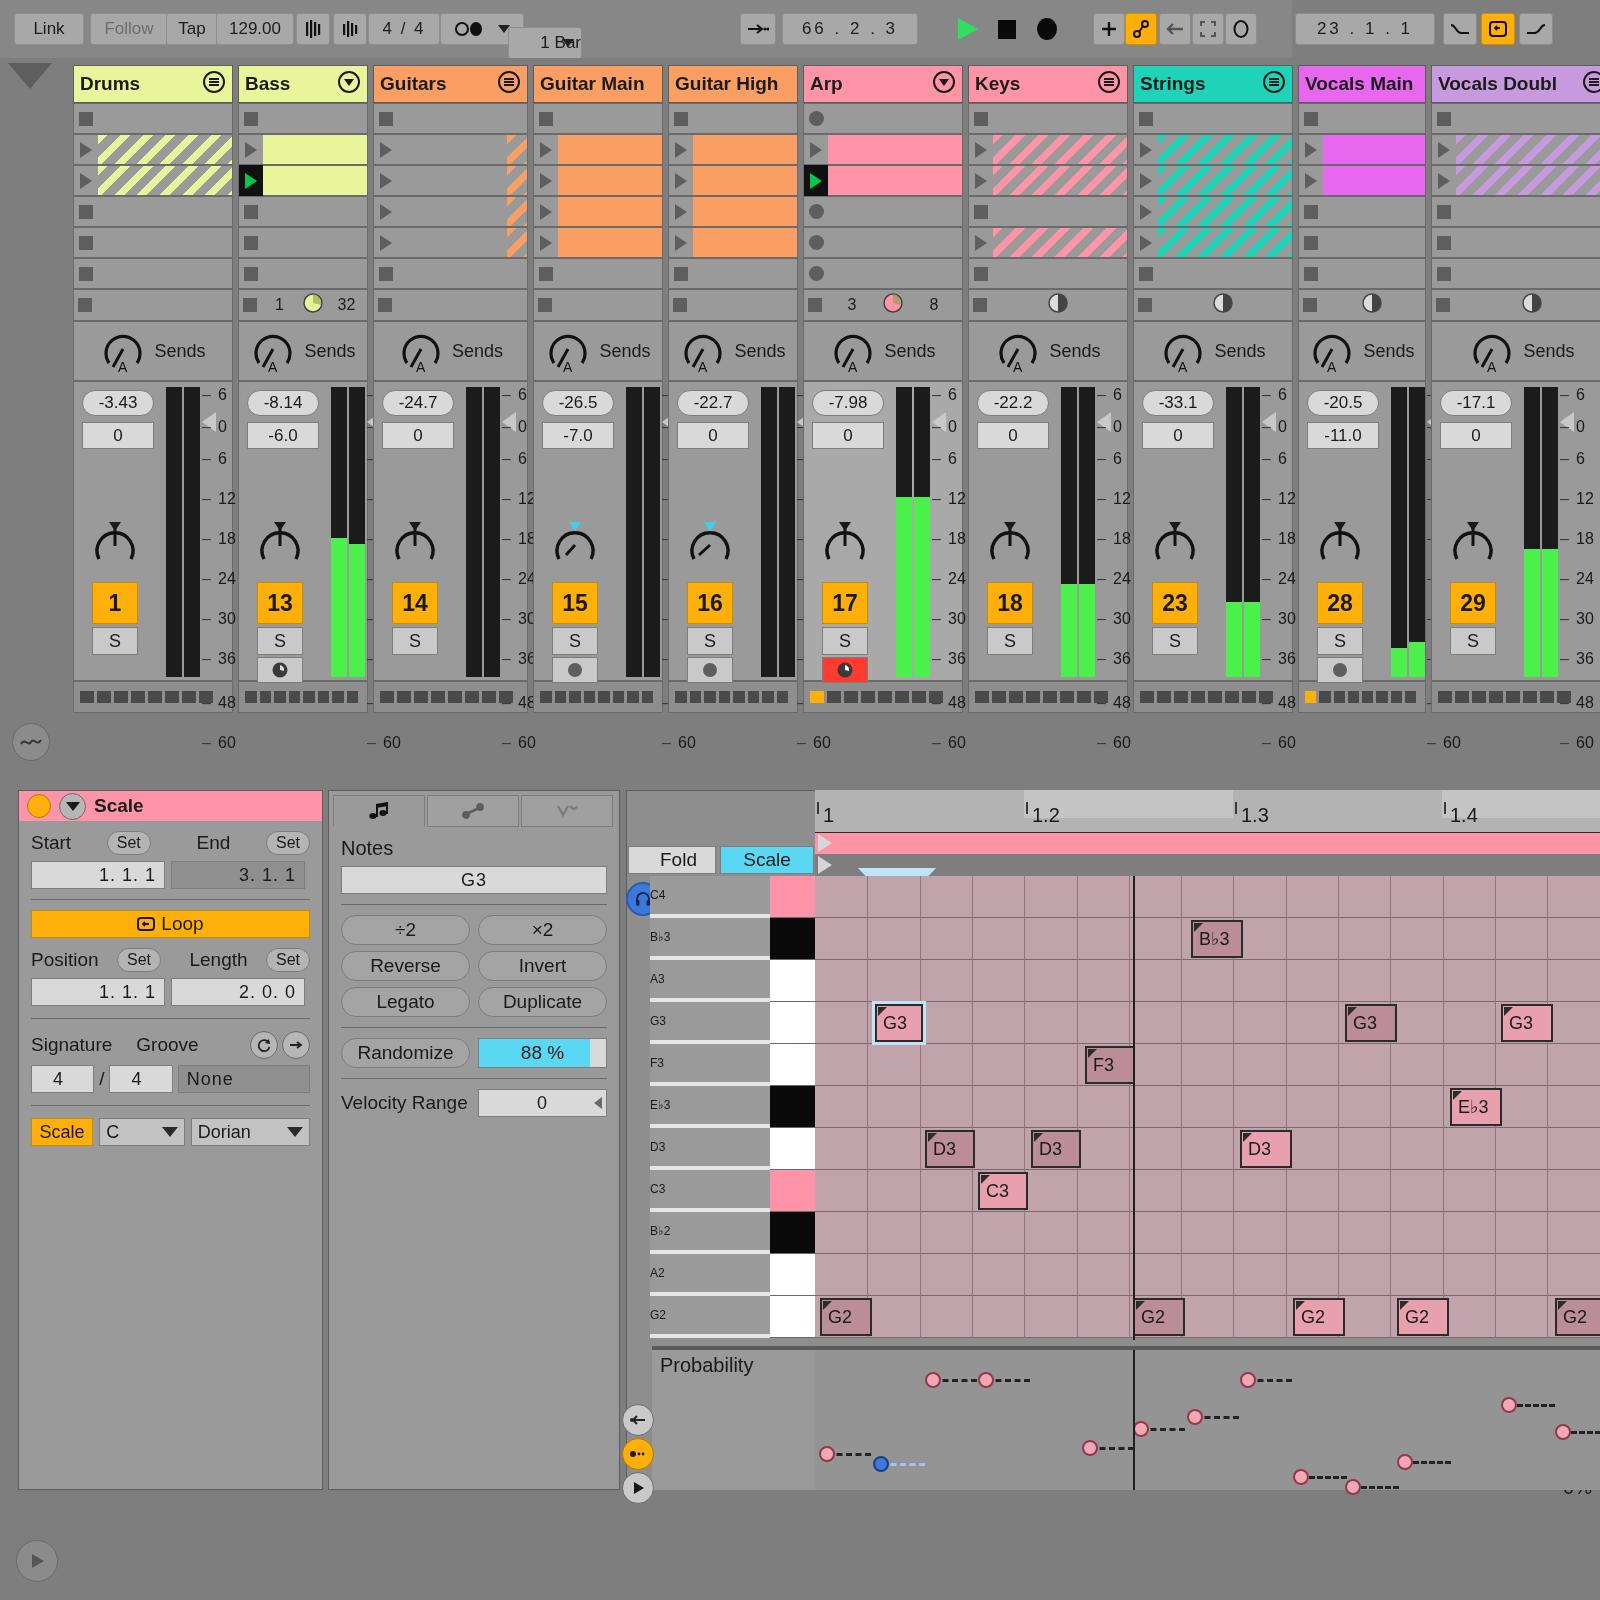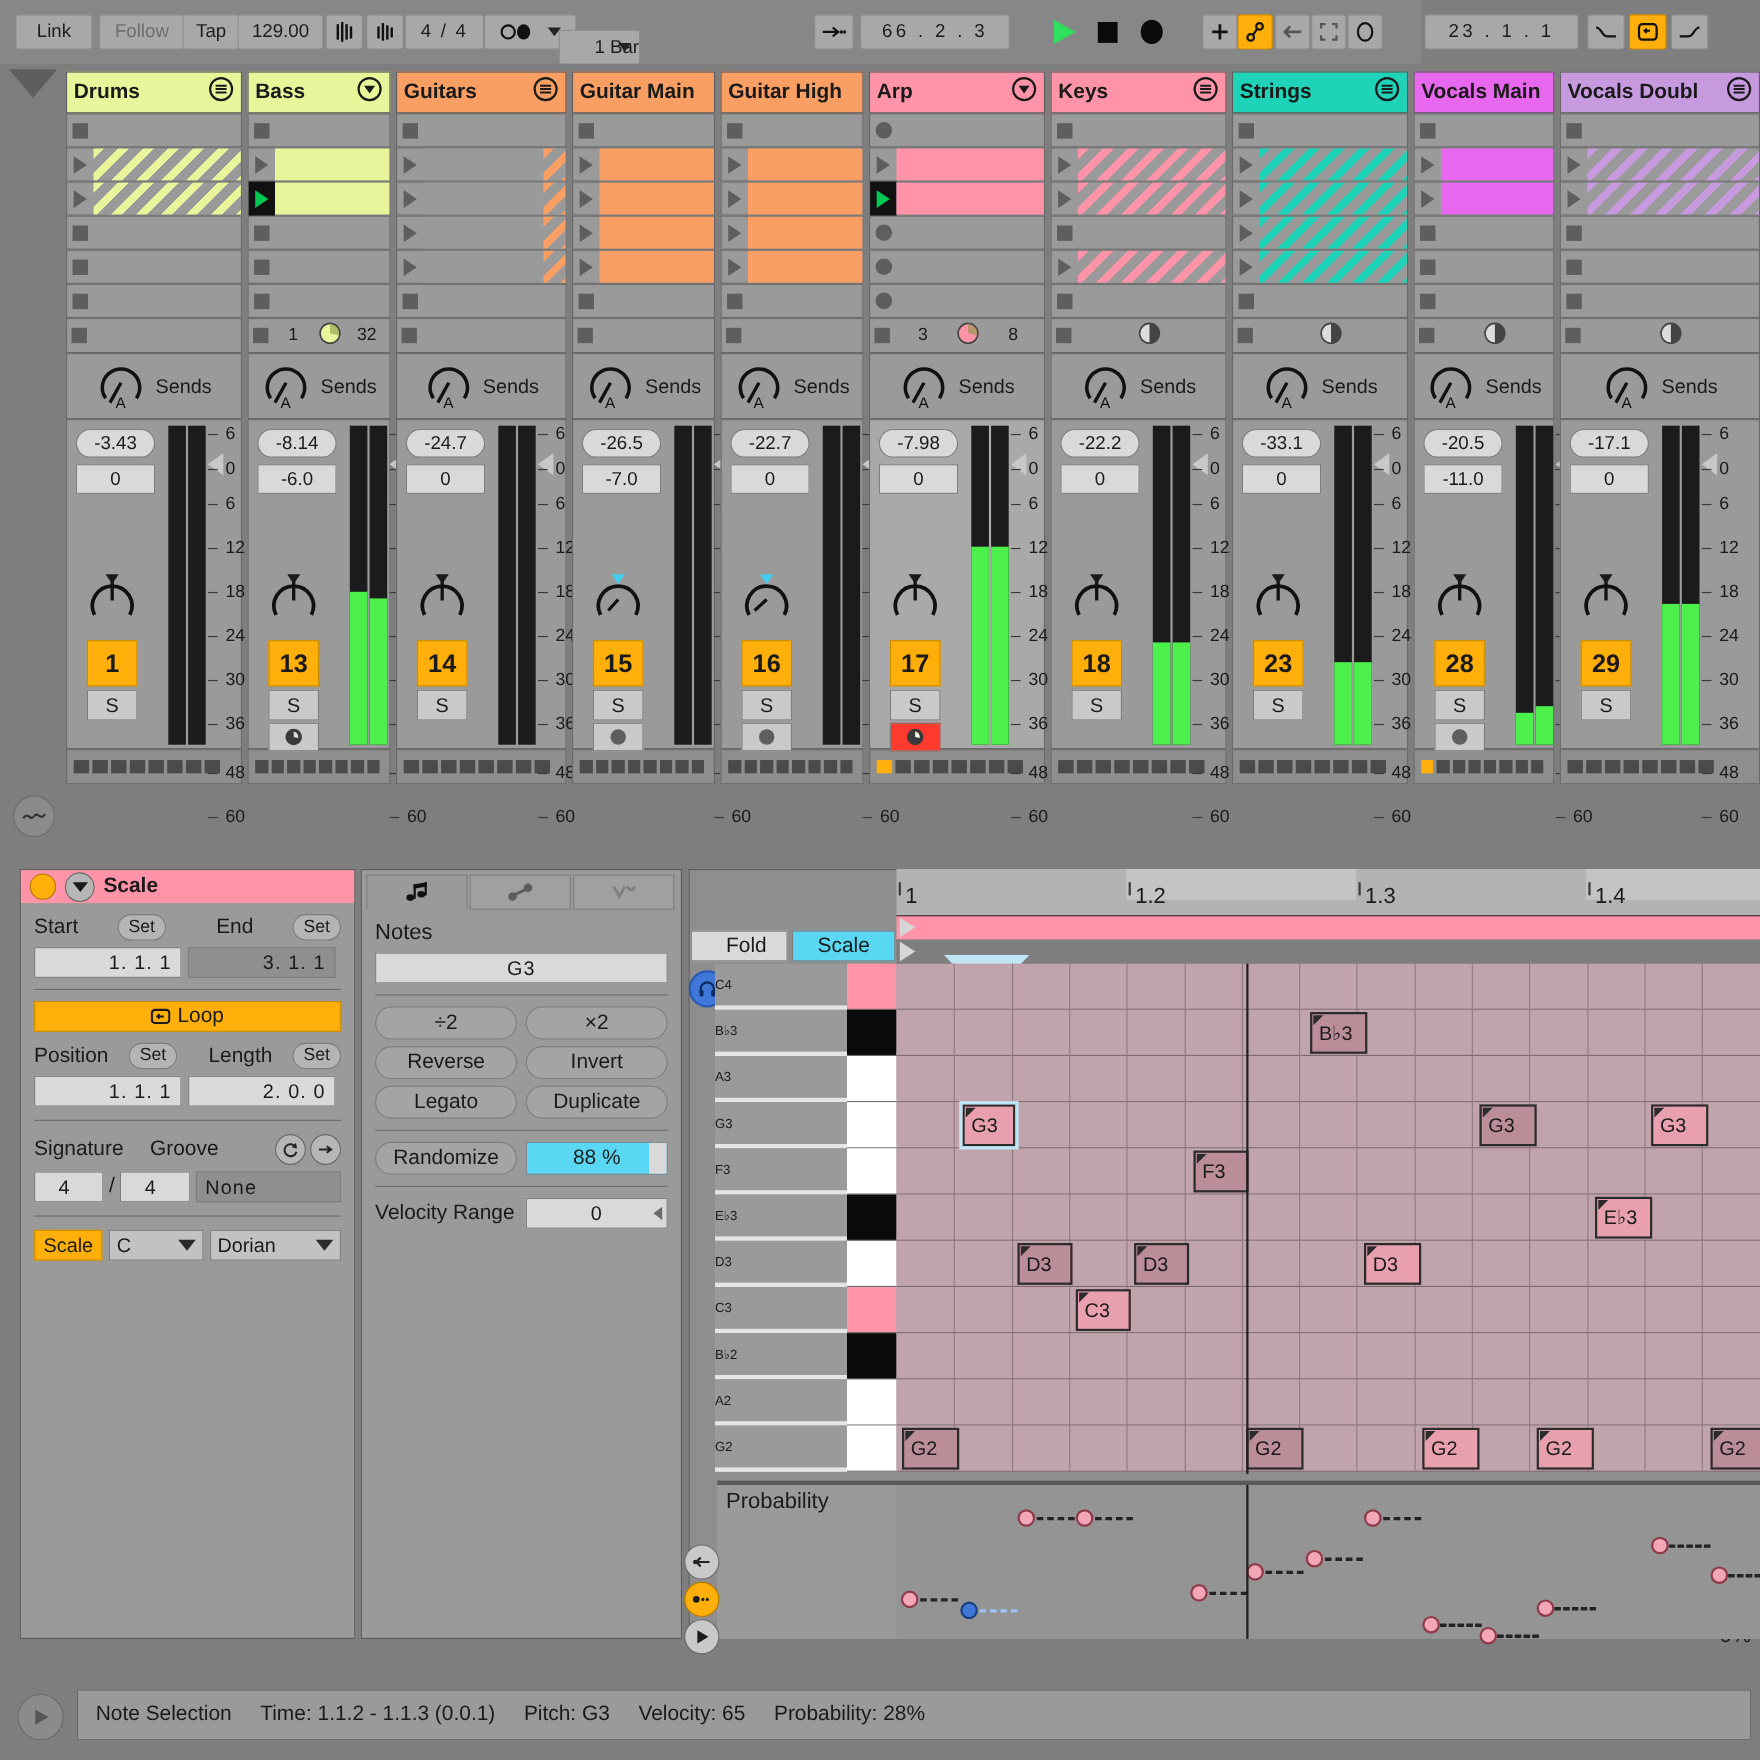--- a/index.html
+++ b/index.html
@@ -18,21 +18,21 @@
       background:#a8a8a8;border:1px solid #8d8d8d;border-radius:3px;height:32px;
       box-sizing:border-box;font-size:17px;color:#1c1c1c;}
   .tb.dim{color:#6d6d6d;}
   .icobtn{position:absolute;height:32px;width:32px;display:flex;align-items:center;justify-content:center;
      background:#a8a8a8;border:1px solid #8d8d8d;border-radius:3px;box-sizing:border-box;}
   .icobtn.amber{background:#ffaf0a;border-color:#d18c00;}
   .icobtn.noborder{background:transparent;border:none;}
 
   
   .session{position:absolute;left:0;top:58px;width:1600px;height:720px;background:#7e7e7e;}
-  .trackcol{position:absolute;top:7px;bottom:0;}
+  .trackcol{position:absolute;top:7px;bottom:0;margin-left:13px;}
   .thdr{height:38px;box-sizing:border-box;border:1px solid #5d5d5d;
         display:flex;align-items:center;padding:0 6px;font-size:19px;font-weight:bold;color:#1a1a1a;}
   .thdr .tname{flex:1;white-space:nowrap;overflow:hidden;}
   .clipslot{height:31px;box-sizing:border-box;border:1px solid #6a6a6a;background:#9a9a9a;
             display:flex;align-items:center;}
   .slotbtn{width:24px;height:31px;display:flex;align-items:center;justify-content:center;flex:0 0 24px;}
   .sq{width:14px;height:14px;background:#5e5e5e;}
   .circ{width:15px;height:15px;border-radius:50%;background:#5e5e5e;}
   .tri{width:0;height:0;border-left:12px solid #5e5e5e;border-top:8px solid transparent;border-bottom:8px solid transparent;}
   .tri.green{border-left-color:#00c853;}
@@ -1680,21 +1680,14 @@
         </svg>
     </div>
   </div>
 
   <div class="statusbar">
     <div style="position:absolute;left:16px;top:22px;width:40px;height:40px;border-radius:50%;background:#8b8b8b;border:1px solid #6a6a6a;display:flex;align-items:center;justify-content:center;">
       <svg width="20" height="20" viewBox="0 0 20 20">
           <polygon points="5,3 17,10 5,17" fill="#555"></polygon>
         </svg>
     </div>
-    <div class="statusinner">
-      <span>Note Selection</span>
-      <span>Time: 1.1.2 - 1.1.3 (0.0.1)</span>
-      <span>Pitch: G3</span>
-      <span>Velocity: 65</span>
-      <span>Probability: 28%</span>
-    </div>
   </div>
 </div>
 
 </body></html>

